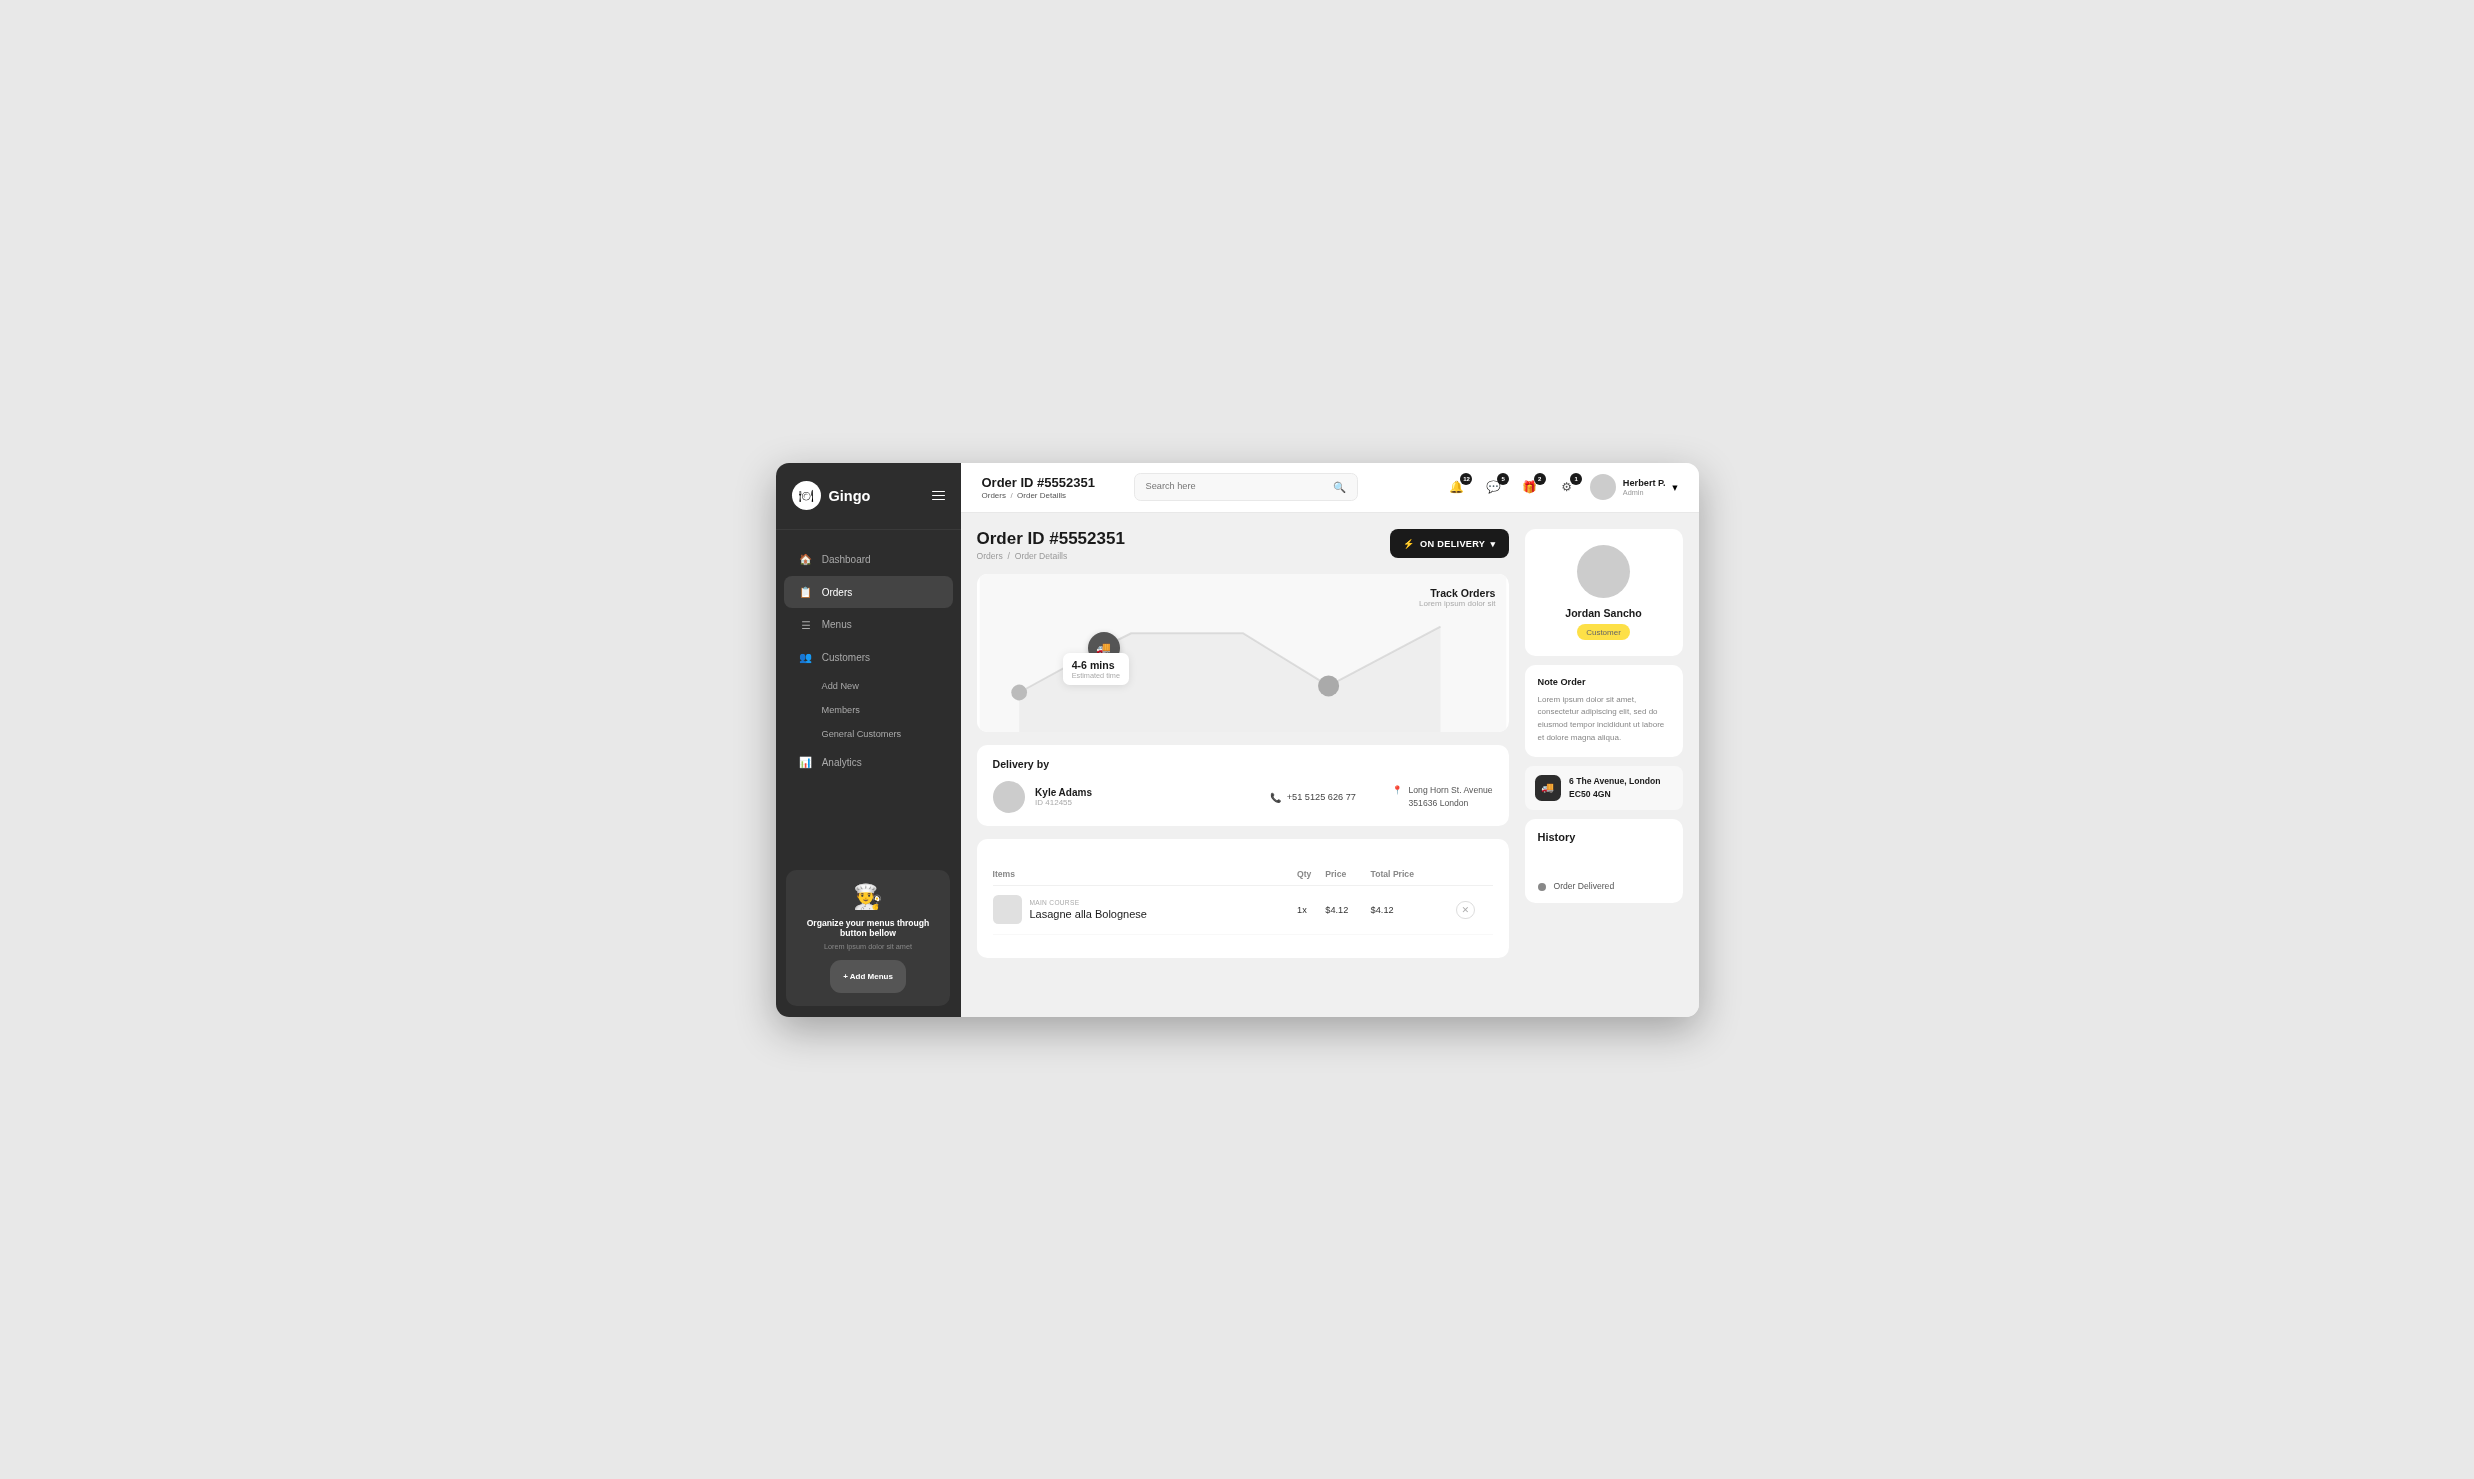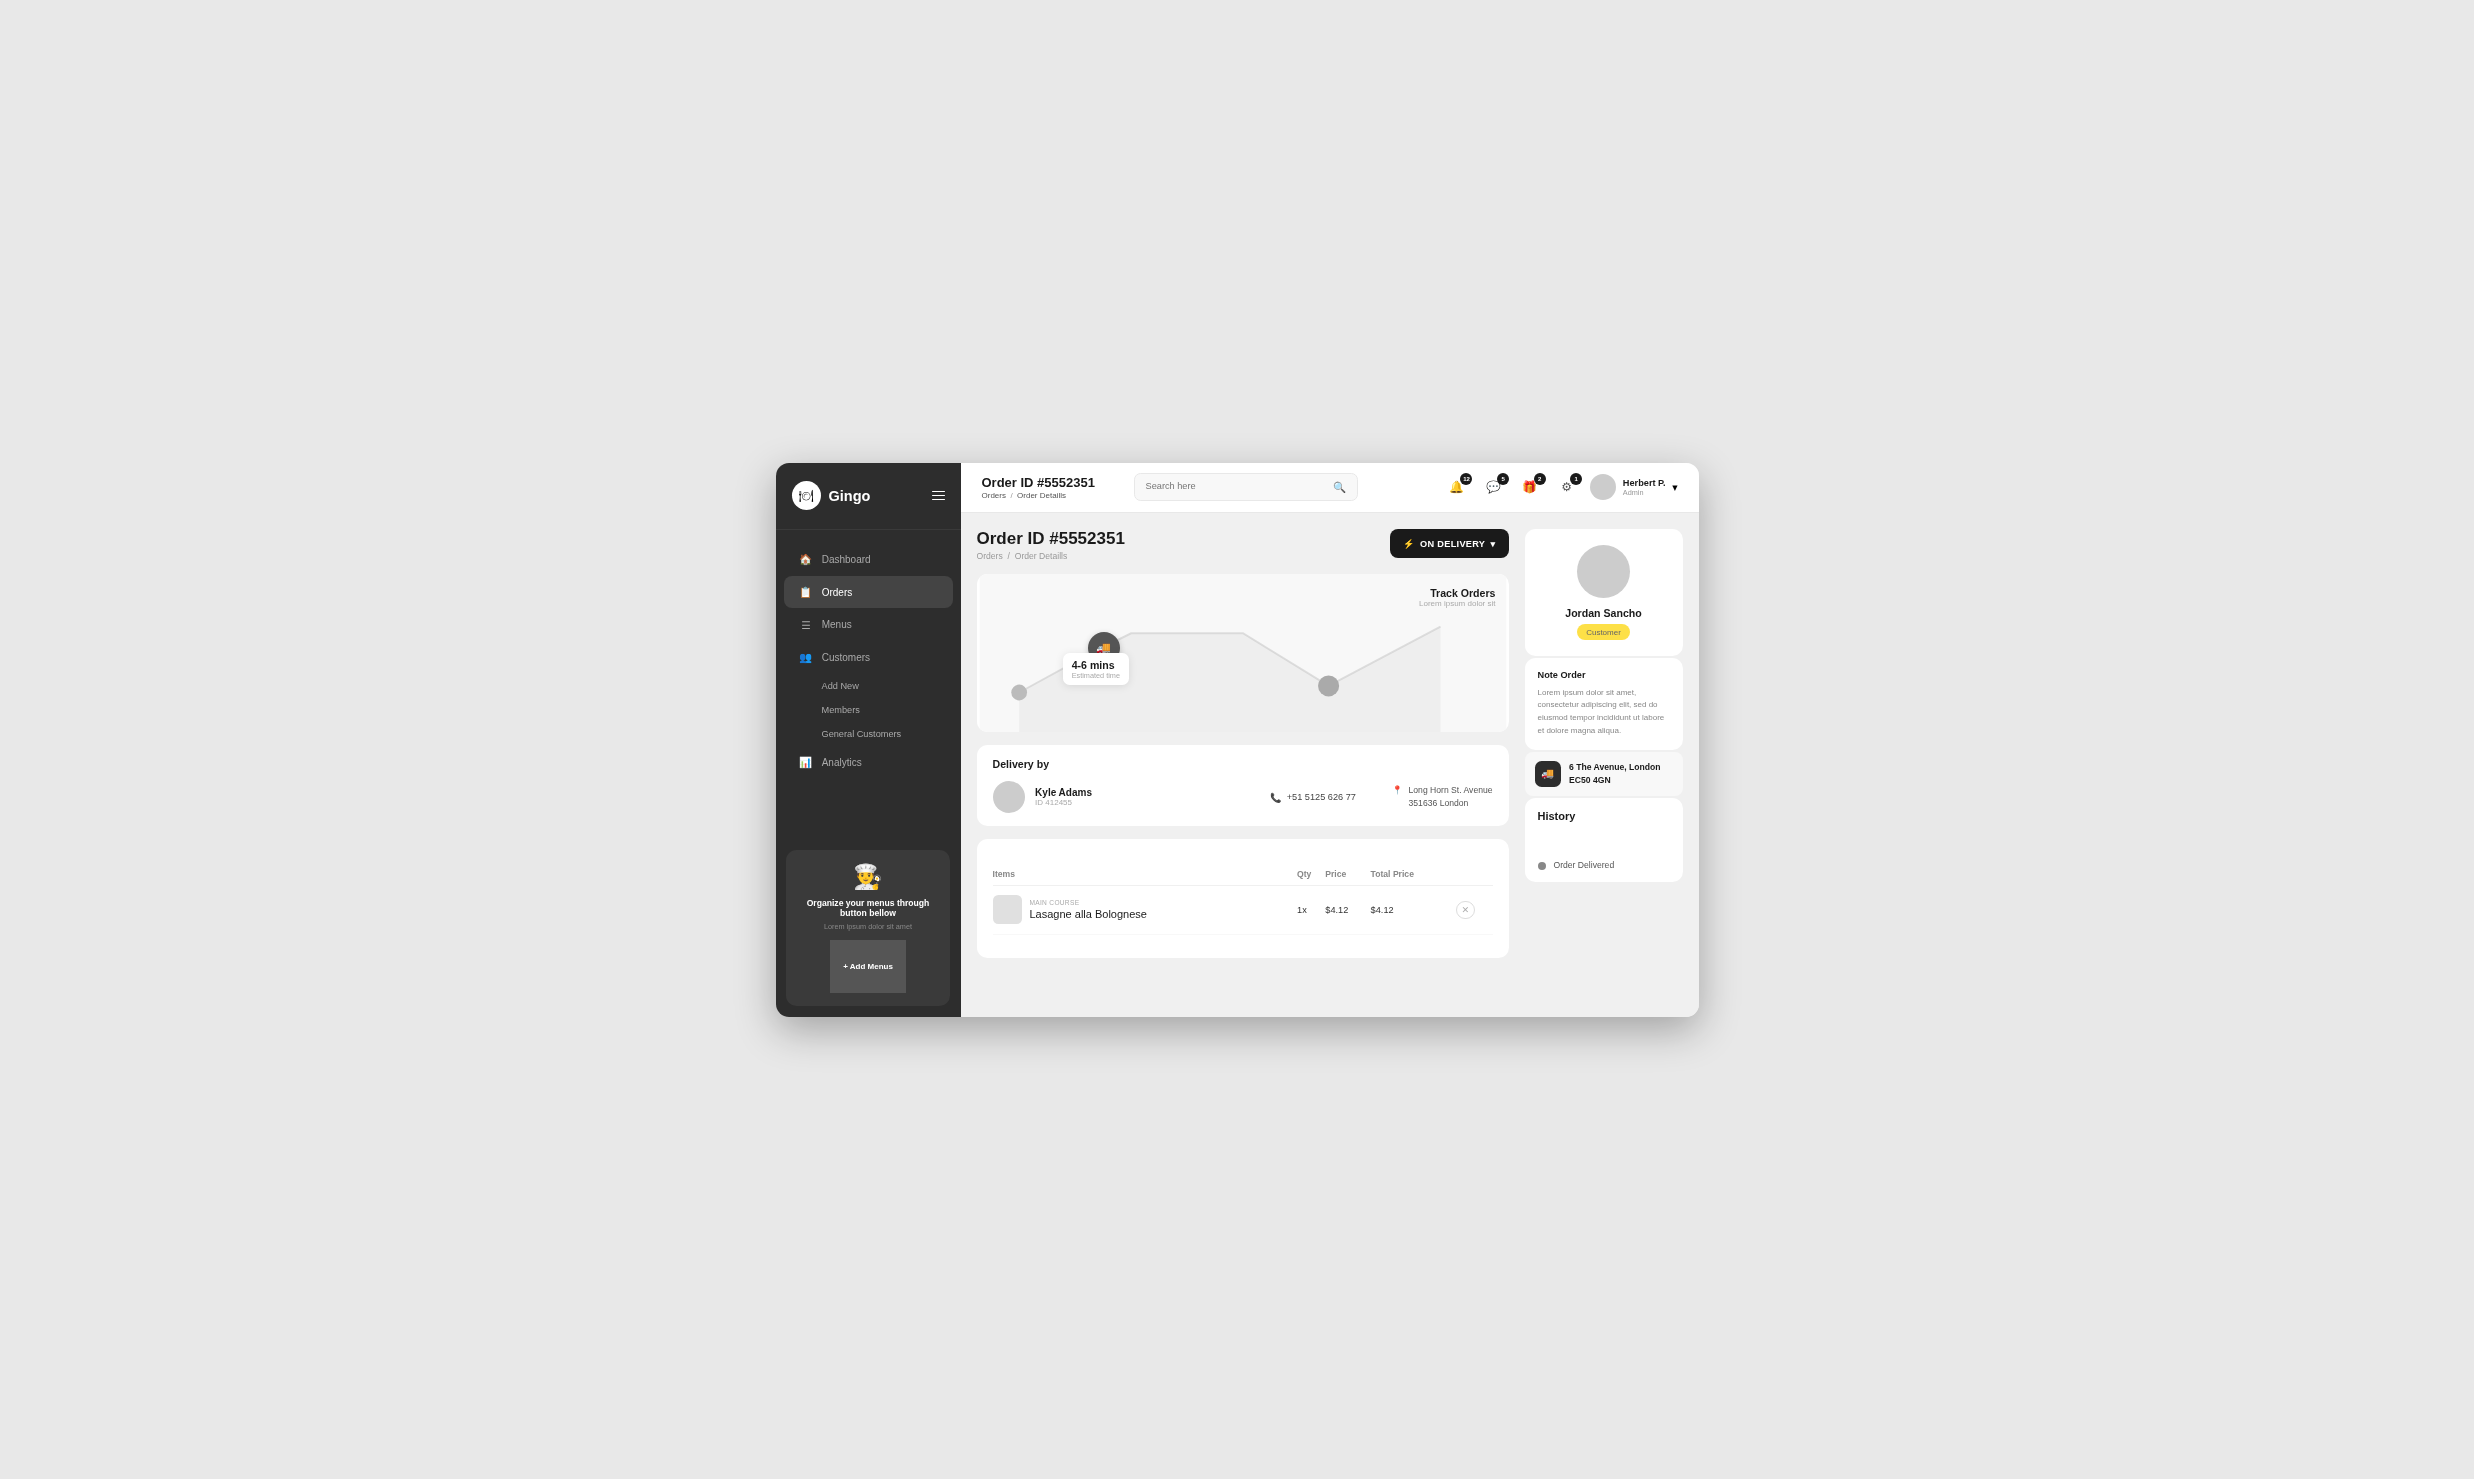--- a/index.html
+++ b/index.html
@@ -128,22 +128,22 @@
     .promo-desc {
       color: #888888;
       font-size: 7.3px;
       margin-bottom: 9.2px;
     }
 
     .promo-button {
       background: #555555;
       color: #ffffff;
       border: none;
-      border-radius: 0;
-      padding: 22px 13px;
+      border-radius: 11px;
+      padding: 12px 13px;
       font-size: 8px;
       cursor: pointer;
       font-weight: 600;
     }
 
     
     .main-content {
       flex: 1;
       display: flex;
       flex-direction: column;
@@ -513,21 +513,21 @@
       color: #aaa;
       font-size: 9.2px;
     }
 
     
     .right-panel {
       width: 158px;
       flex-shrink: 0;
       display: flex;
       flex-direction: column;
-      gap: 2px;
+      gap: 9px;
     }
 
     .customer-card {
       background: #ffffff;
       border-radius: 10.6px;
       padding: 16px 13px;
       display: flex;
       flex-direction: column;
       align-items: center;
       text-align: center;

